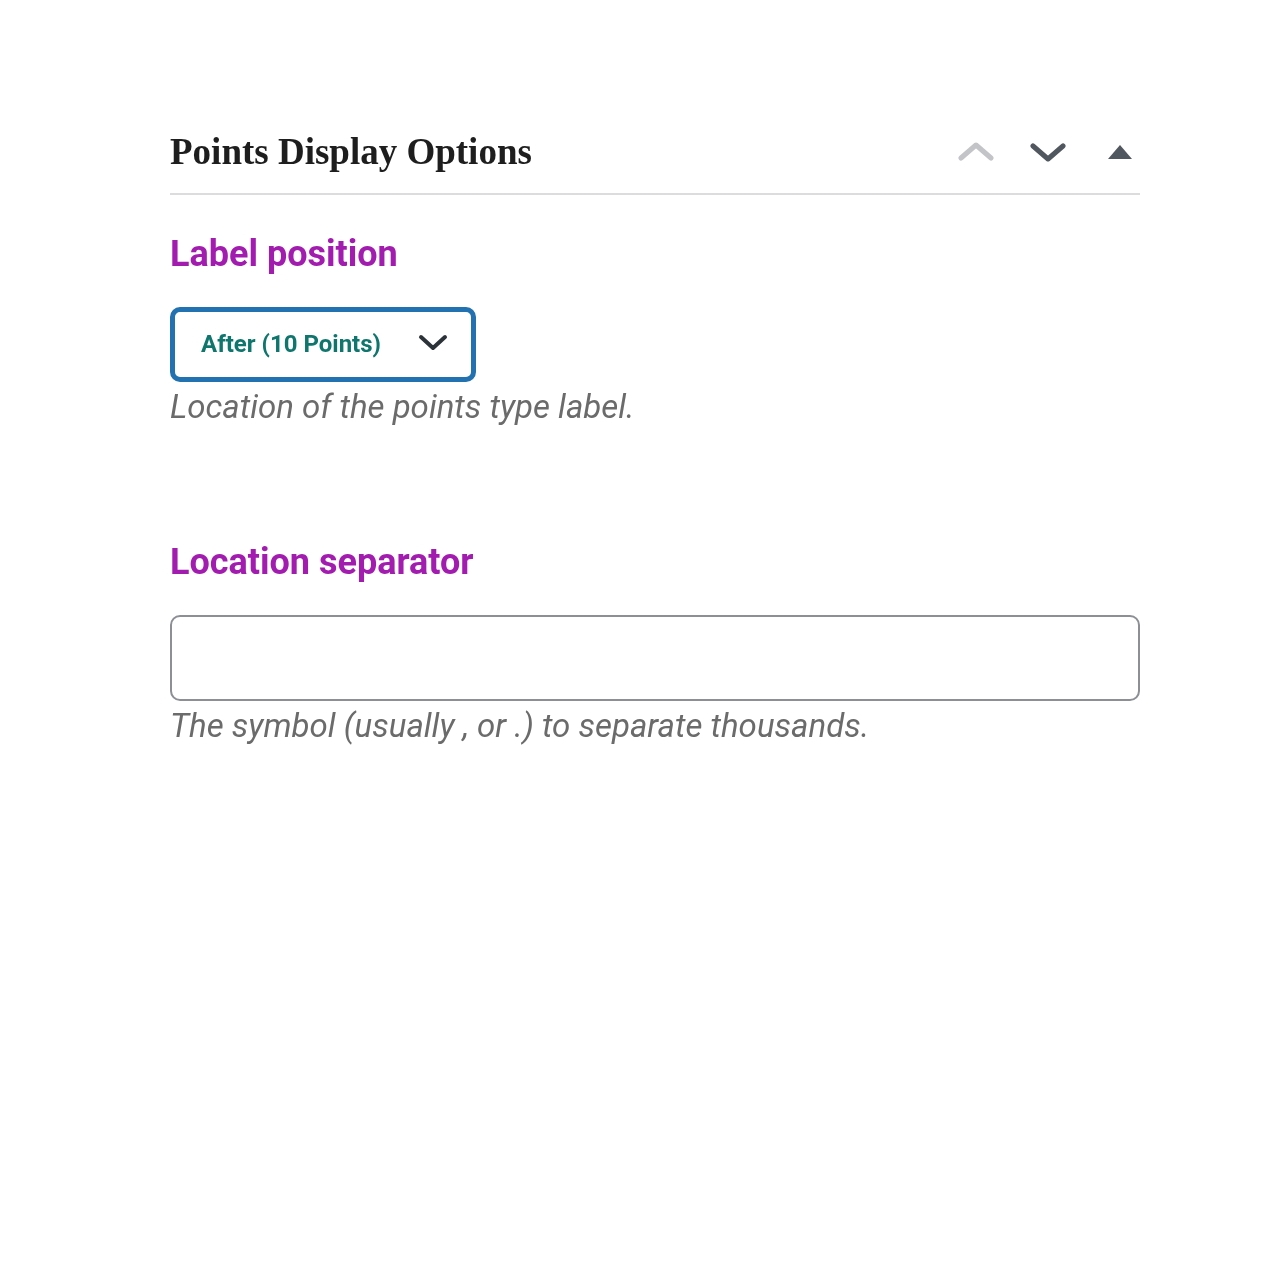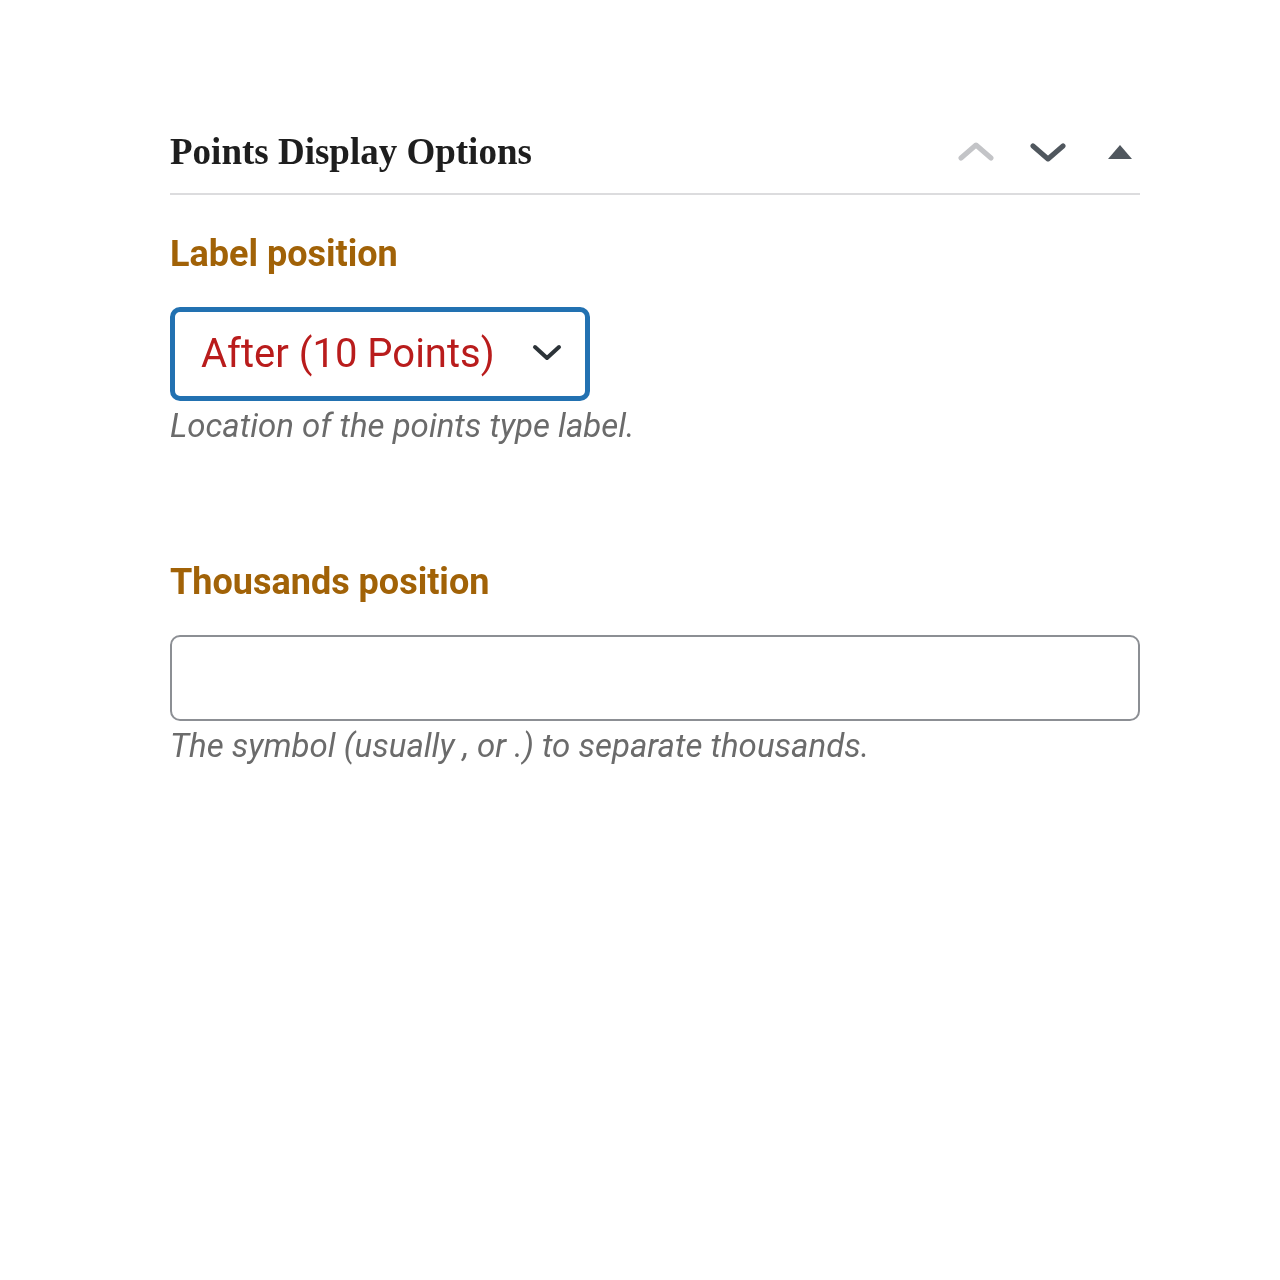--- a/index.html
+++ b/index.html
@@ -48,36 +48,36 @@
     }
     .field-group {
       margin-top: 38px;
     }
     .field-group.separator-group {
       margin-top: 110px;
     }
     .field-label {
       font-size: 36px;
       font-weight: 700;
-      color: #a16207;
+      color: #a21caf;
       margin-bottom: 32px;
     }
     .select-wrap {
       position: relative;
       display: inline-block;
     }
     .select-field {
       appearance: none;
       -webkit-appearance: none;
       border: 5px solid #2271b1;
       border-radius: 10px;
       background: #ffffff;
-      color: #b91c1c;
-      font-size: 40px;
-      font-weight: 400;
+      color: #0f766e;
+      font-size: 24px;
+      font-weight: 700;
       padding: 18px 90px 18px 26px;
       cursor: pointer;
       font-family: inherit;
       line-height: 1.2;
     }
     .select-caret {
       position: absolute;
       right: 28px;
       top: 50%;
       transform: translateY(-50%);
@@ -134,18 +134,18 @@
       <span class="select-caret">
         <svg width="30" height="20" viewBox="0 0 30 20" fill="none">
           <path d="M3 5 L15 16 L27 5" stroke="#2c3338" stroke-width="4" stroke-linecap="round" stroke-linejoin="round"></path>
         </svg>
       </span>
     </div>
     <div class="help-text">Location of the points type label.</div>
   </div>
 
   <div class="field-group separator-group">
-    <div class="field-label">Thousands position</div>
+    <div class="field-label">Location separator</div>
     <input type="text" class="text-input" value="" style="">
     <div class="help-text">The symbol (usually , or .) to separate thousands.</div>
   </div>
 
 </div>
 
 </body></html>

